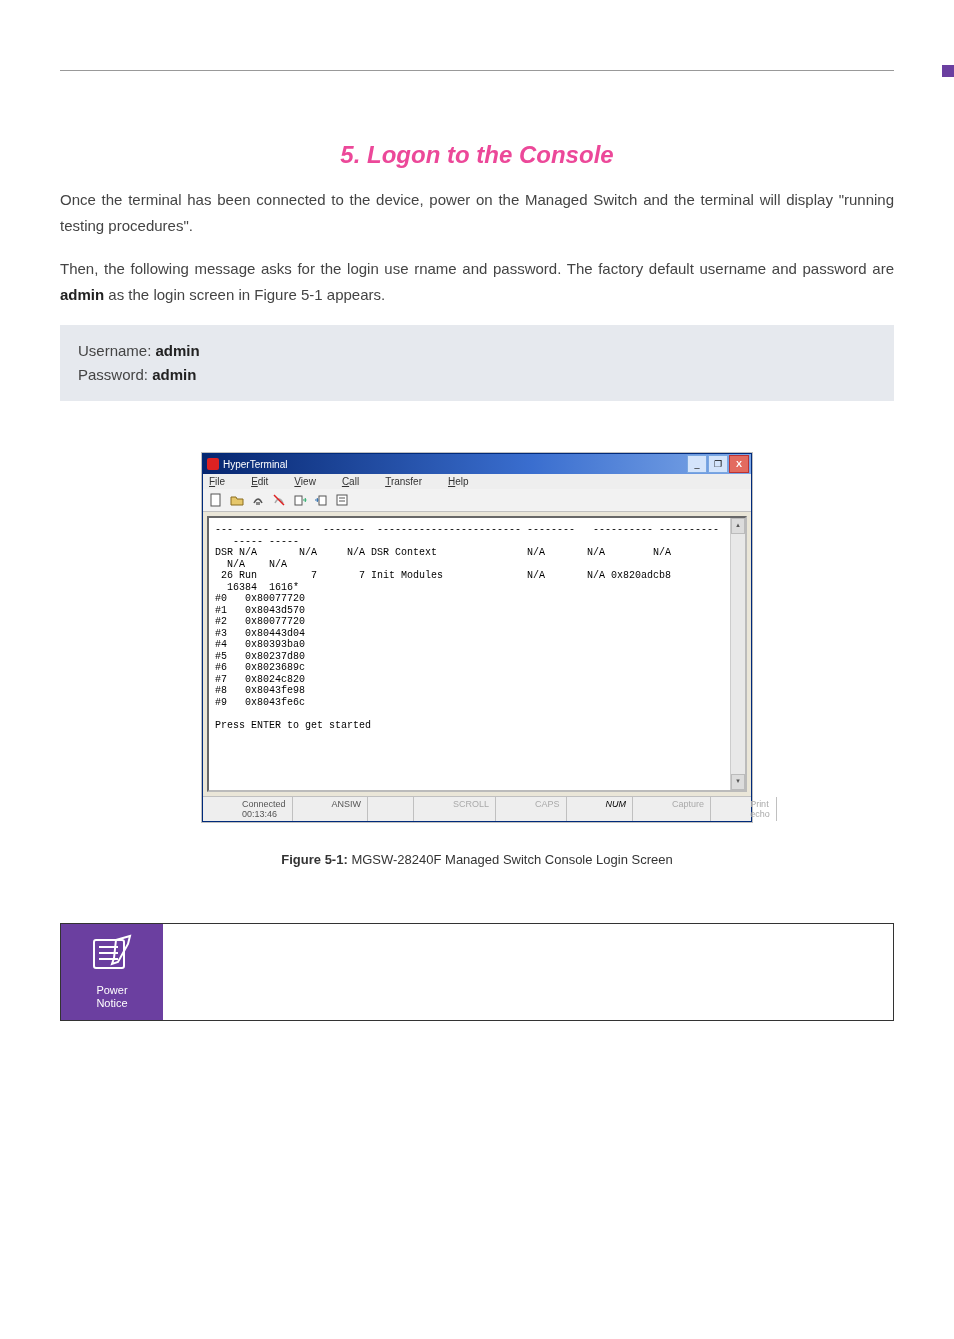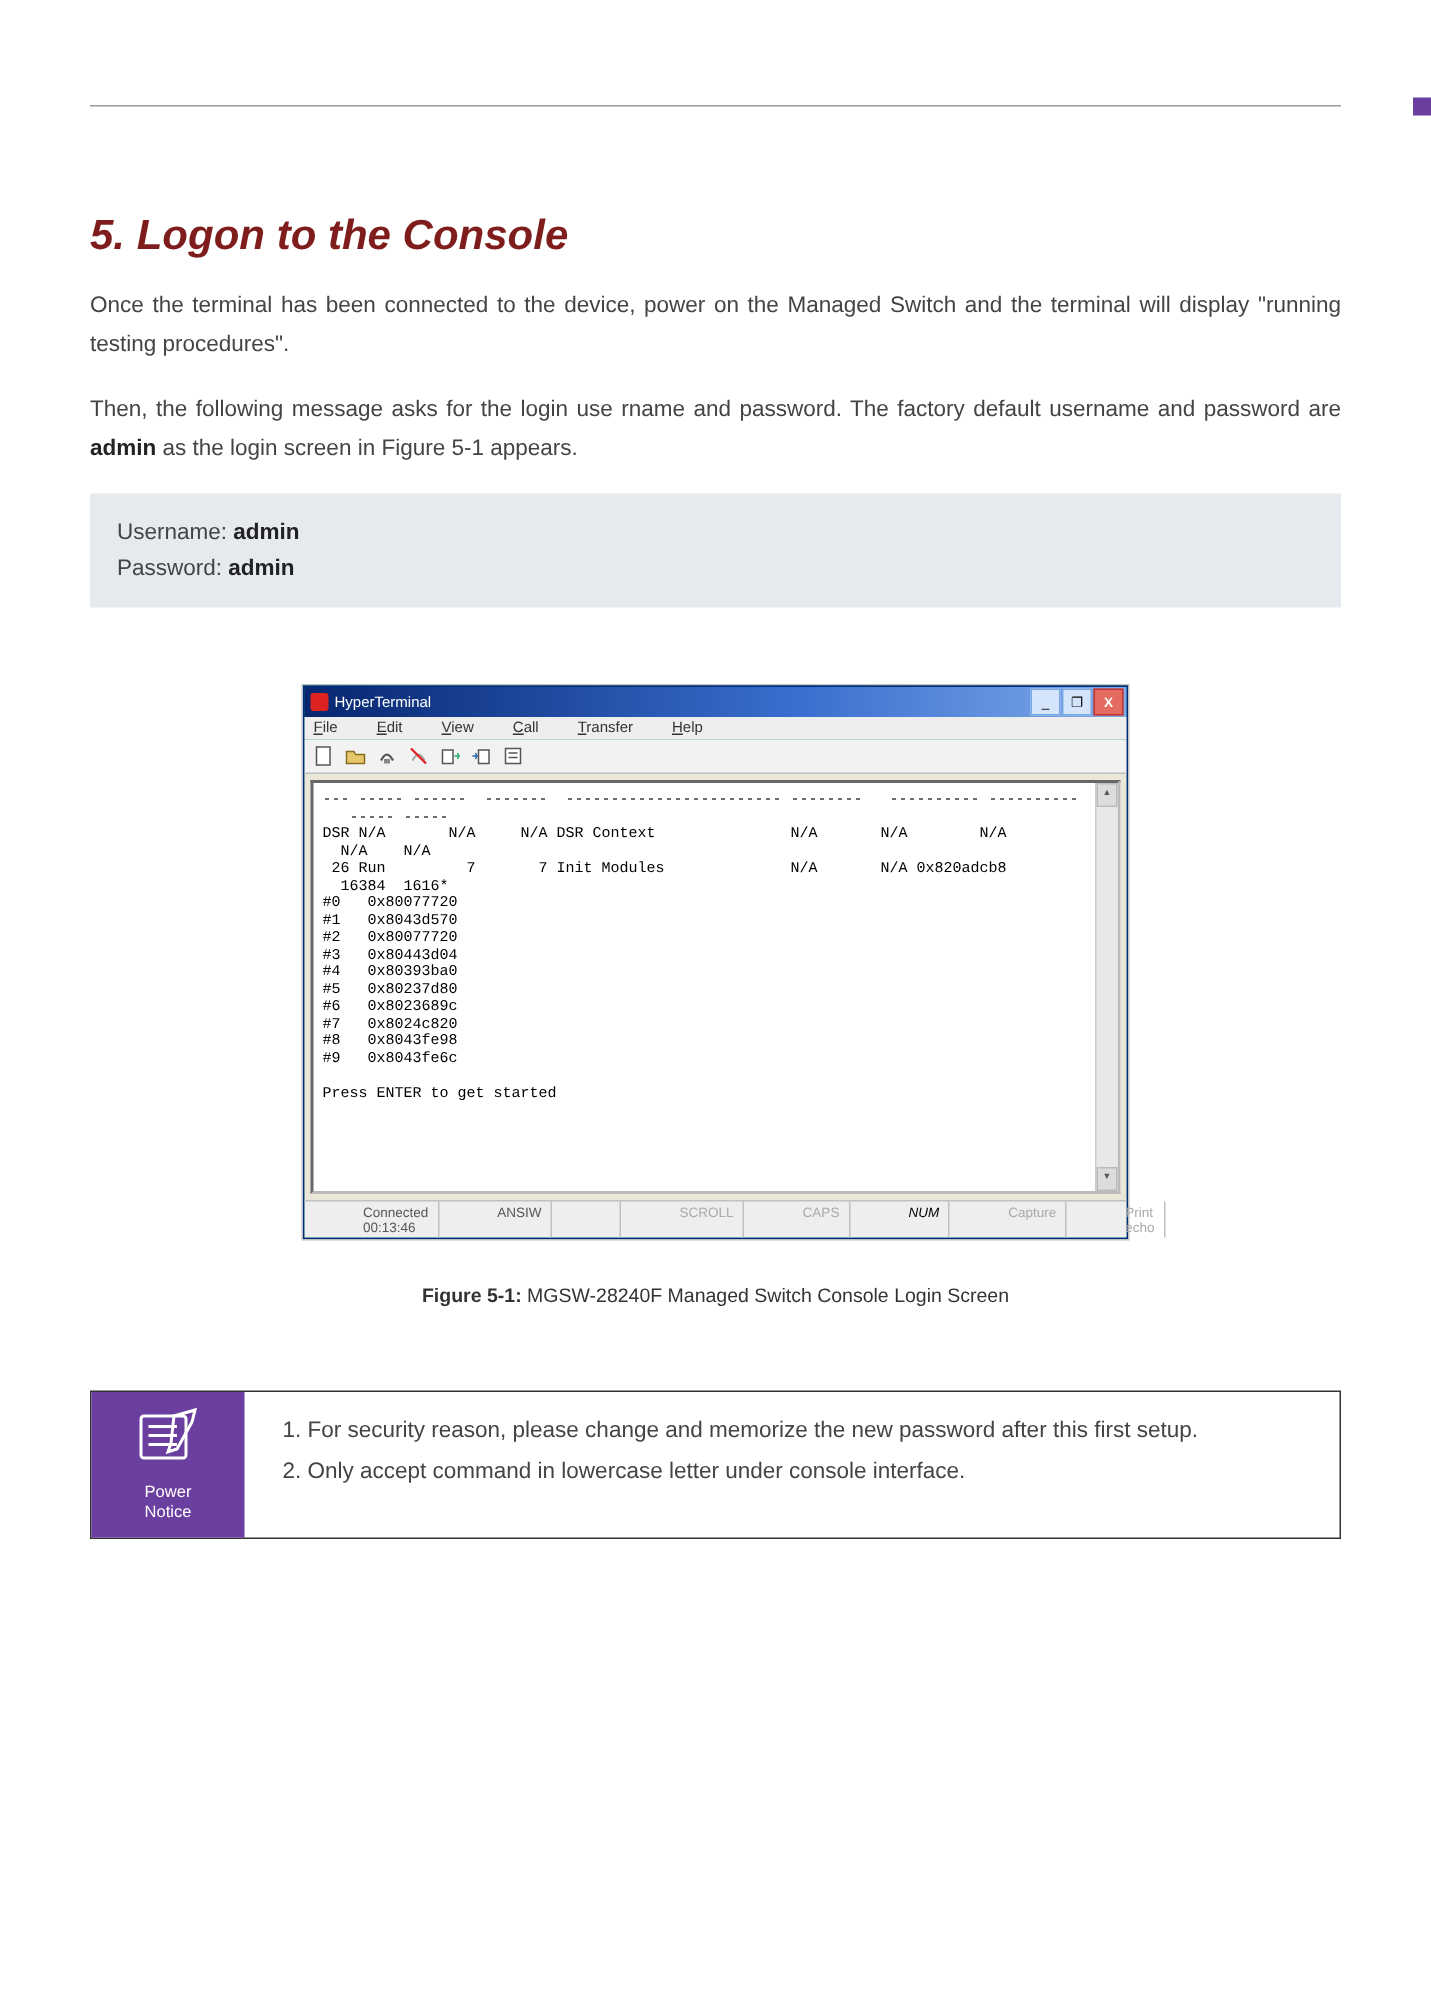--- a/index.html
+++ b/index.html
@@ -24,24 +24,25 @@
     position: absolute;
     right: -60px;
     top: -6px;
     width: 12px;
     height: 12px;
     background: #6b3fa0;
   }
   h1.section-title {
     font-style: italic;
     font-weight: bold;
-    font-size: 28px;
-    color: #7f1d1d;
+    font-size: 24px;
+    color: #ec4899;
     margin: 0 0 18px 0;
     font-family: Arial, sans-serif;
+    text-align: center;
   }
   p.body {
     font-size: 15px;
     line-height: 1.7;
     color: #444444;
     text-align: justify;
     margin: 0 0 18px 0;
   }
   p.body b {
     font-weight: bold;
@@ -401,24 +402,18 @@
           <line x1="11" y1="19" x2="30" y2="19" stroke="#ffffff" stroke-width="2"></line>
           <line x1="11" y1="25" x2="30" y2="25" stroke="#ffffff" stroke-width="2"></line>
           <path d="M28 6 L42 2 L40 10 L30 28 L24 30 L26 24 Z" fill="none" stroke="#ffffff" stroke-width="2"></path>
         </svg>
       </div>
       <div class="notice-label">
         <div>Power</div>
         <div>Notice</div>
       </div>
     </div>
-    <div class="notice-right">
-      <ol>
-        <li>For security reason, please change and memorize the new password after this first setup.</li>
-        <li>Only accept command in lowercase letter under console interface.</li>
-      </ol>
-    </div>
   </div>
 
   <div style="height:260px"></div>
 
   <div class="page-number">7</div>
 </div>
 
 </body></html>

